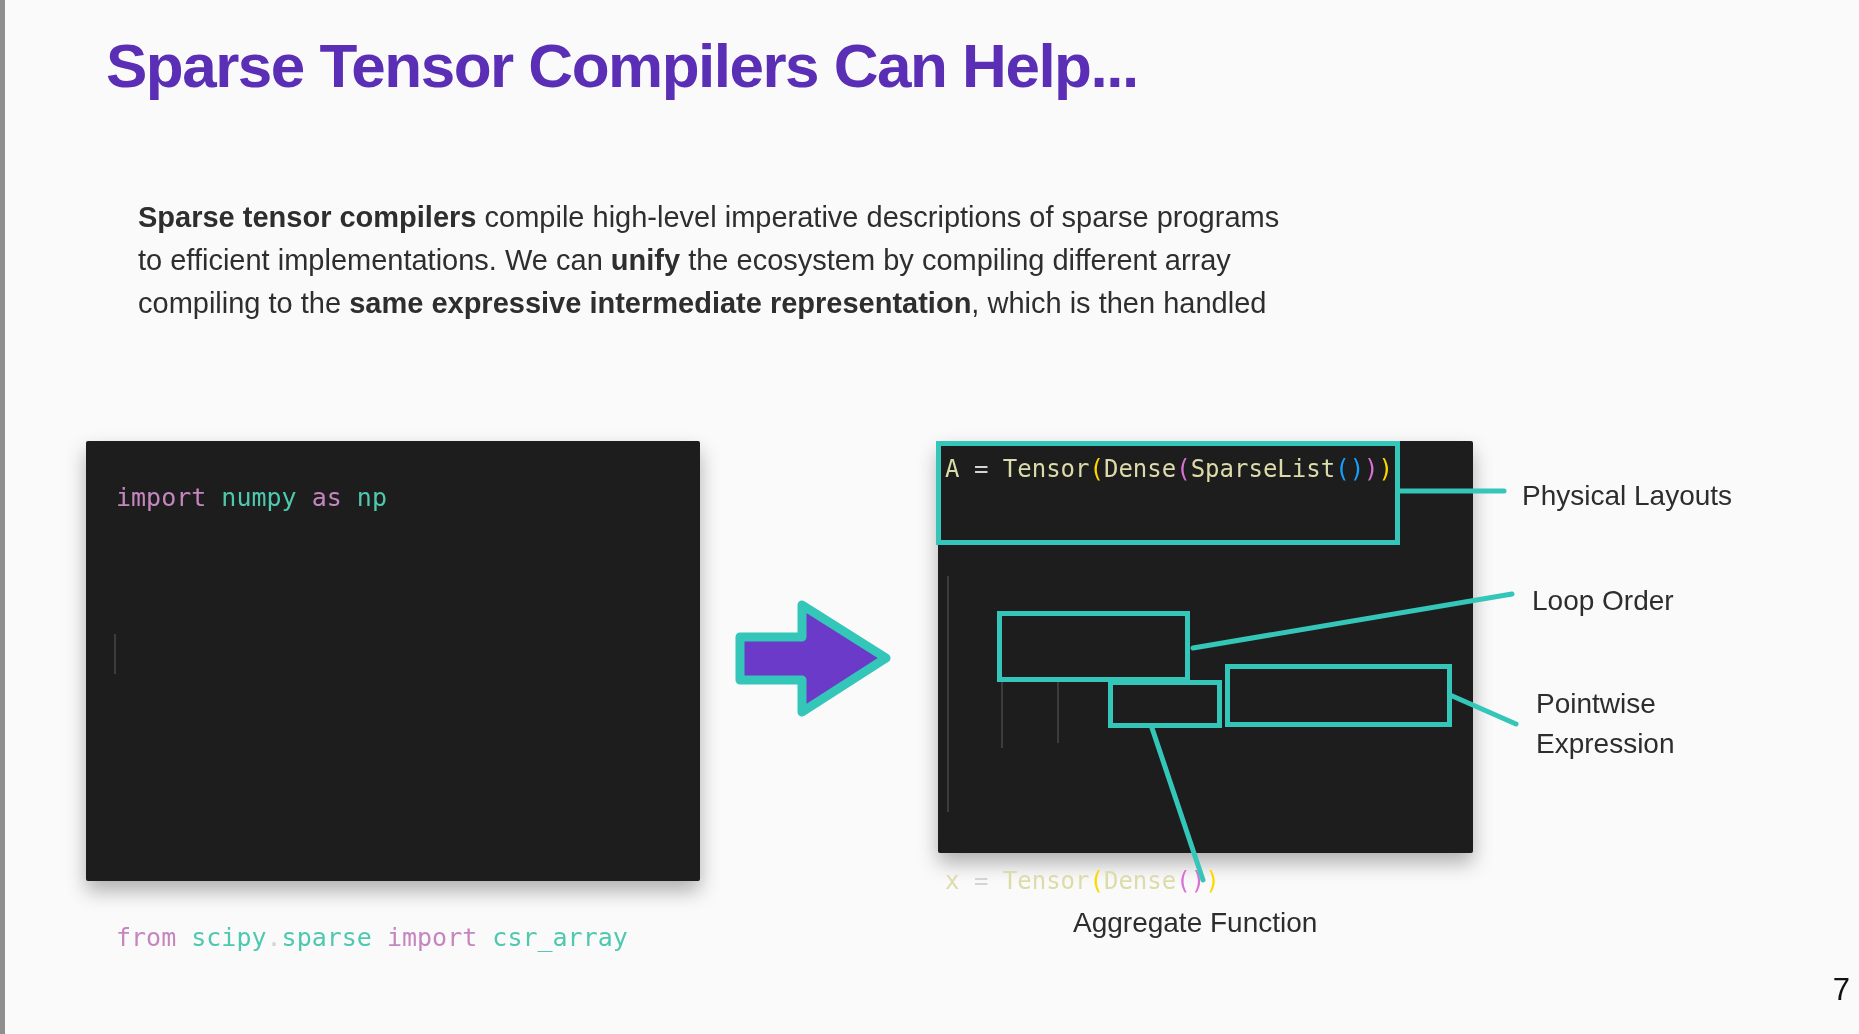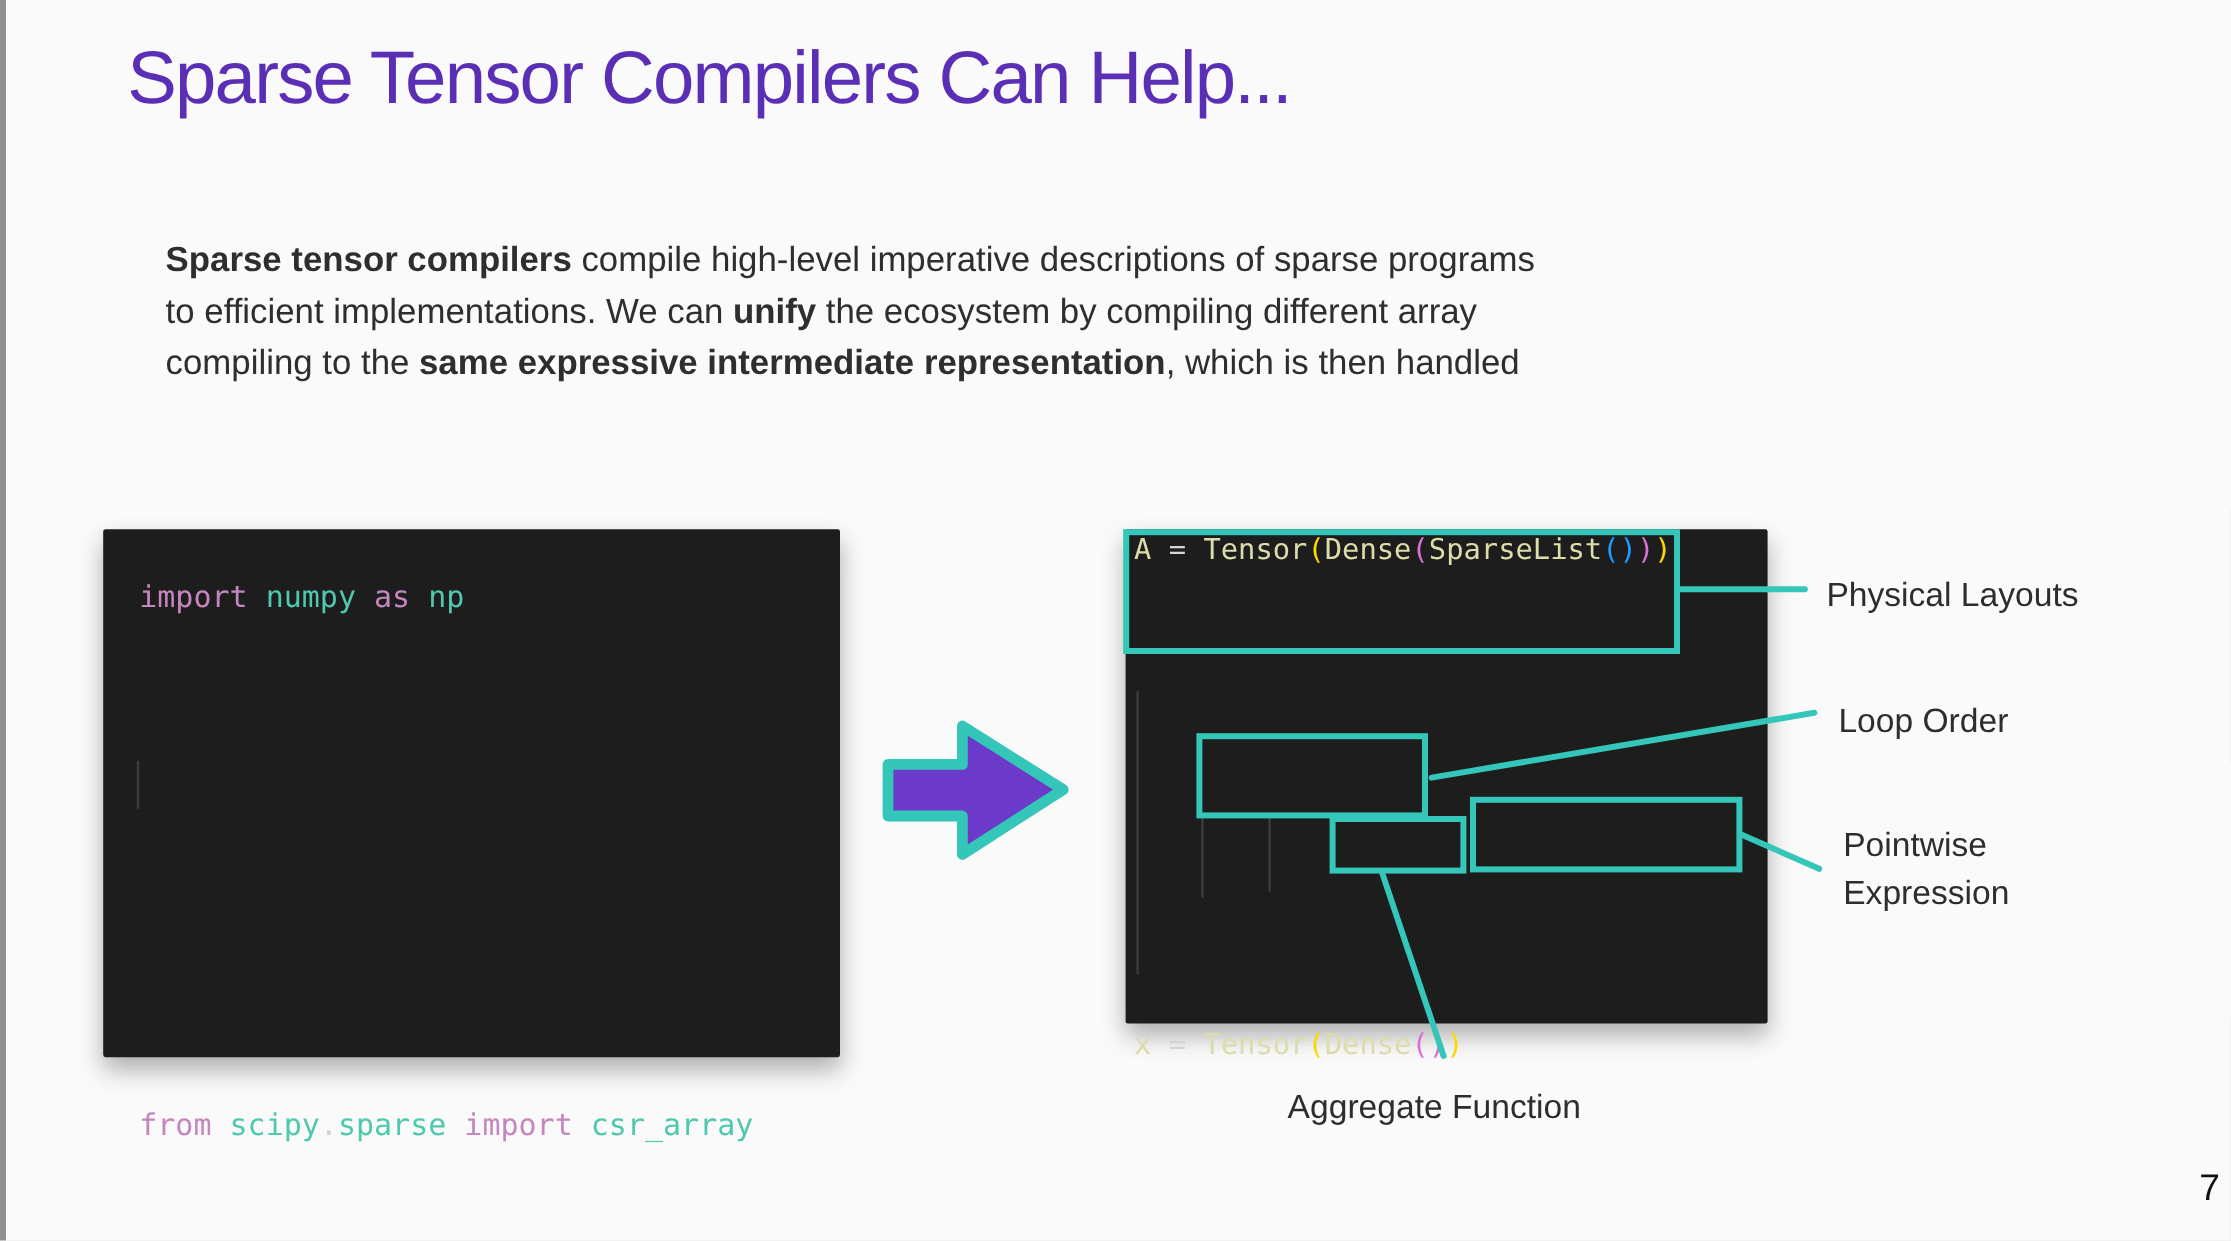--- a/index.html
+++ b/index.html
@@ -3,37 +3,37 @@
 <meta charset="utf-8">
 <style>
   html,body{margin:0;padding:0;background:#e8e8e8;}
   #slide{
     position:relative;width:1859px;height:1034px;background:#fafafa;
     overflow:hidden;font-family:"Liberation Sans",sans-serif;
   }
   #edge-strip{position:absolute;left:0;top:0;width:5px;height:1034px;background:#8f8f8f;}
   #title{
     position:absolute;left:106px;top:30px;width:1400px;
-    font-size:62px;font-weight:normal;letter-spacing:-1.5px;color:#5b2eb6;
+    font-size:62px;font-weight:bold;letter-spacing:-1.5px;color:#5b2eb6;
   }
   #intro{
     position:absolute;left:138px;top:196px;width:1420px;
     font-size:29px;line-height:43px;color:#2e2e2e;
   }
   #intro b{font-weight:bold;}
   .code-block{
     position:absolute;background:#1d1d1d;border-radius:2px;
     box-shadow:0 10px 20px rgba(0,0,0,0.30);
     font-family:"DejaVu Sans Mono","Liberation Mono",monospace;
     white-space:pre;z-index:1;
   }
   #left-code{left:86px;top:441px;width:614px;height:440px;
     font-size:25px;line-height:39px;padding:37px 0 0 30px;box-sizing:border-box;}
   #right-code{left:938px;top:441px;width:535px;height:412px;
-    font-size:24px;line-height:34px;padding:0 0 0 7px;box-sizing:border-box;}
+    font-size:24px;line-height:34px;padding:11px 0 0 7px;box-sizing:border-box;}
   .cl{height:inherit;}
   
   .tok-kw{color:#c586c0;}   .tok-mod{color:#4ec9b0;}  .tok-fn{color:#dcdcaa;}  .tok-txt{color:#d4d4d4;}
   .tok-b1{color:#ffd700;}   .tok-b2{color:#da70d6;}
   .tok-b3{color:#179fff;}
   .indent-guide{position:absolute;width:2px;background:#3c3c3c;z-index:2;}
   
   .tag-box{position:absolute;border:5px solid #34c6b8;box-sizing:border-box;z-index:6;background:transparent;}
   #annot-lines{position:absolute;left:0;top:0;width:1859px;height:1034px;z-index:5;pointer-events:none;}
   .annot-label{position:absolute;font-size:28px;color:#2d2d2d;z-index:7;line-height:40px;}

